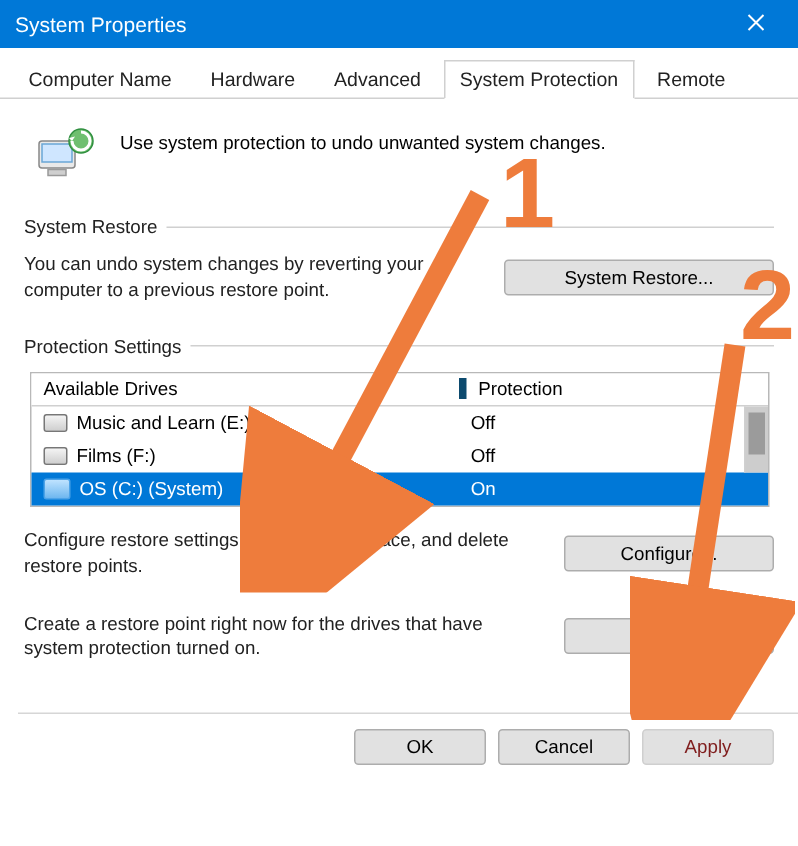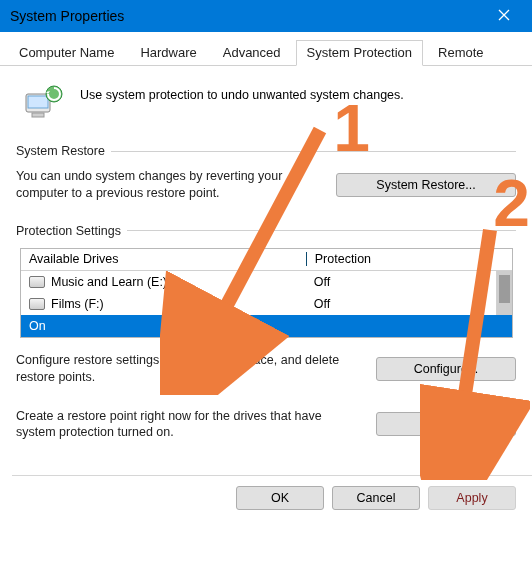--- a/index.html
+++ b/index.html
@@ -10,21 +10,21 @@
     color: #000;
     background: #fff;
     width: 532px;
     height: 564px;
     position: relative;
     overflow: hidden;
   }
   
   .titlebar {
     background: #0078d7;
-    color: #000000;
+    color: #ffffff;
     height: 32px;
     display: flex;
     align-items: center;
     padding: 0 8px 0 10px;
     font-size: 14px;
   }
   .titlebar .title { flex: 1; }
   .titlebar .close {
     width: 40px;
     text-align: center;
@@ -134,21 +134,21 @@
     align-items: center;
     font-size: 12.5px;
   }
   .drive-head {
     border-bottom: 1px solid #d0d0d0;
     background: #fff;
   }
   .col-drive { flex: 0 0 58%; padding-left: 8px; display:flex; align-items:center; gap:6px; }
   .col-prot  { flex: 1; padding-left: 8px; }
   .drive-head .col-drive, .drive-head .col-prot { padding-left:8px; }
-  .drive-head .col-prot { border-left: 1px solid #0c4a6e; }
+  .drive-head .col-prot { border-left: 5px solid #0c4a6e; }
   .drive-row.sel {
     background: #0078d7;
     color: #fff;
   }
   .scrollbar {
     position: absolute;
     right: 0; top: 22px;
     width: 16px;
     height: 44px;
     background: #cdcdcd;
@@ -251,20 +251,24 @@
         <span class="col-prot">Off</span>
       </div>
       <div class="drive-row">
         <span class="col-drive">
             <span class="drive-icon"></span>
             <span>Films (F:)</span>
           </span>
         <span class="col-prot">Off</span>
       </div>
       <div class="drive-row sel">
+        <span class="col-drive">
+            <span class="drive-icon sys"></span>
+            <span>OS (C:) (System)</span>
+          </span>
         <span class="col-prot">On</span>
       </div>
       <div class="scrollbar">
           <div class="thumb"></div>
         </div>
     </div>
 
     <div class="row" style="margin-bottom:22px;">
       <span class="desc">Configure restore settings, manage disk space, and delete restore points.</span>
       <button class="win-btn"><span>Configure...</span></button>

